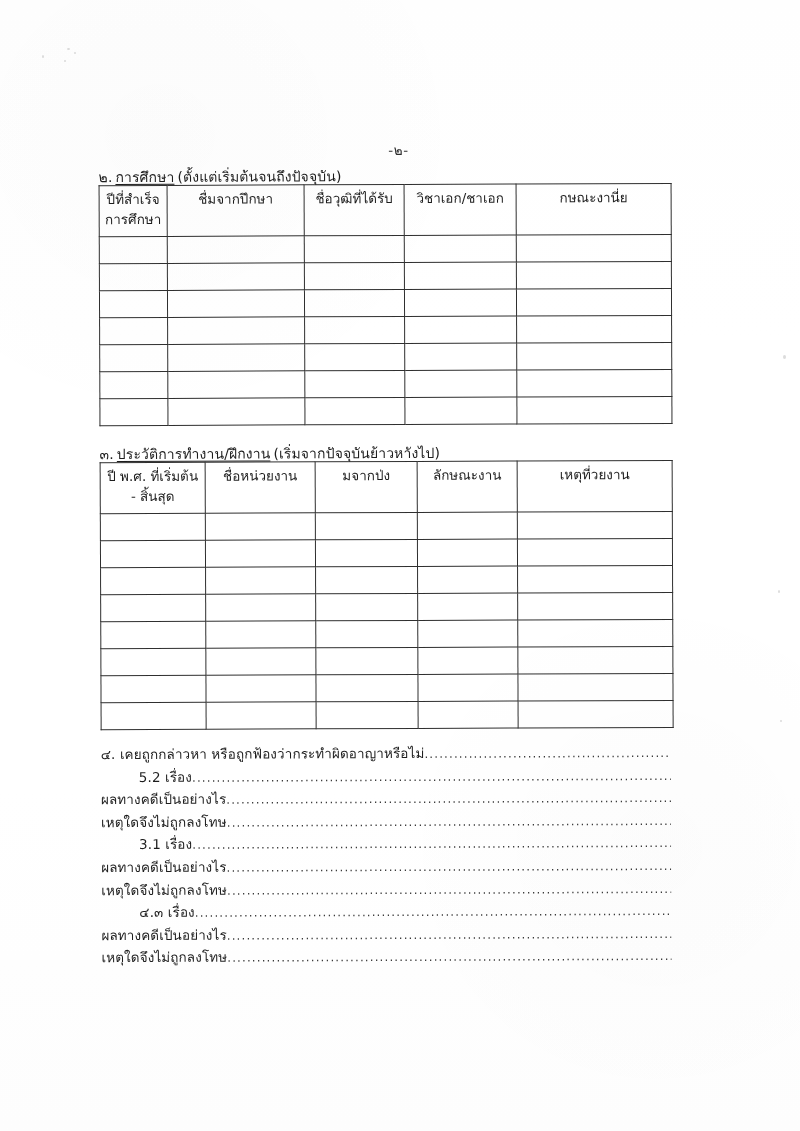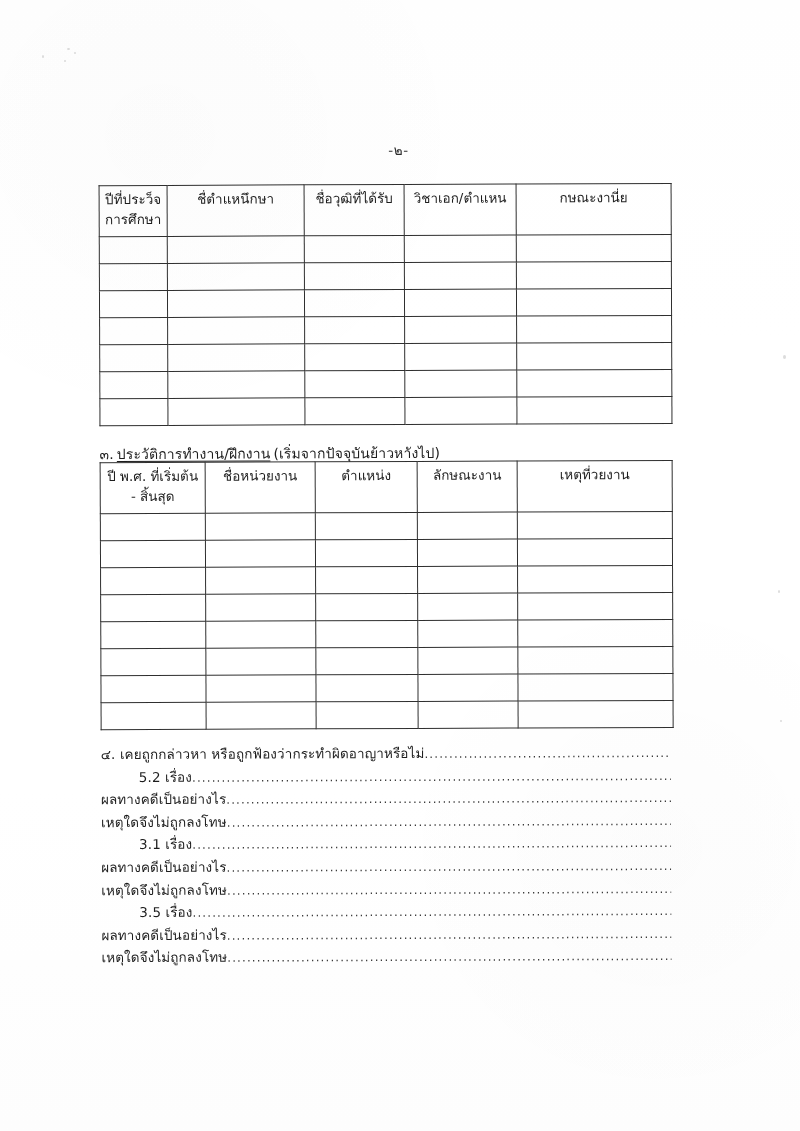--- a/index.html
+++ b/index.html
@@ -129,43 +129,46 @@
   <div class="speck" style="left:64px;  top:60px;  width:2px; height:2px;"></div>
   <div class="speck" style="left:74px;  top:52px;  width:2px; height:2px;"></div>
   <div class="speck" style="left:783px; top:355px; width:3px; height:4px;"></div>
   <div class="speck" style="left:778px; top:590px; width:2px; height:3px;"></div>
   <div class="speck" style="left:780px; top:720px; width:2px; height:2px;"></div>
 
   <div class="content">
 
     <div class="page-number">-๒-</div>
 
+    <div class="section-heading" style="top:165px;">
+      <span class="num">๒.</span><span class="underlined">การศึกษา</span><span class="paren">(ตั้งแต่เริ่มต้นจนถึงปัจจุบัน)</span>
+    </div>
 
     <table class="form-table" id="tbl-education" style="left:100px; top:184px; width:572px;">
       <colgroup>
         <col style="width:68px">
         <col style="width:137px">
         <col style="width:100px">
         <col style="width:112px">
         <col style="width:155px">
       </colgroup>
       <thead>
         <tr>
           <th style="height:46px;">
-            <span>ปีที่ประว็จ</span>
+            <span>ปีที่สำเร็จ</span>
             <span class="hdr-l2">การศึกษา</span>
           </th>
           <th>
-            <span>ชื่ตำแหนึกษา</span>
+            <span>ชื่มจากปึกษา</span>
           </th>
           <th>
             <span>ชื่อวุฒิที่ได้รับ</span>
           </th>
           <th>
-            <span>วิชาเอก/ตำแหน</span>
+            <span>วิชาเอก/ชาเอก</span>
           </th>
           <th>
             <span>กษณะงานี่ย</span>
           </th>
         </tr>
       </thead>
       <tbody>
           <tr>
             <td style="height: 26px;"></td>
             <td style="height: 26px;"></td>
@@ -233,21 +236,21 @@
       <thead>
         <tr>
           <th style="height:46px;">
             <span>ปี พ.ศ. ที่เริ่มต้น</span>
             <span class="hdr-l2">- สิ้นสุด</span>
           </th>
           <th>
             <span>ชื่อหน่วยงาน</span>
           </th>
           <th>
-            <span>ตำแหน่ง</span>
+            <span>มจากป่ง</span>
           </th>
           <th>
             <span>ลักษณะงาน</span>
           </th>
           <th>
             <span>เหตุที่วยงาน</span>
           </th>
         </tr>
       </thead>
       <tbody>
@@ -333,21 +336,21 @@
         <span>เรื่อง</span><span class="dots">.............................................................................................................</span>
       </div>
       <div class="q-line">
         <span>ผลทางคดีเป็นอย่างไร</span><span class="dots">................................................................................................................................................</span>
       </div>
       <div class="q-line">
         <span>เหตุใดจึงไม่ถูกลงโทษ</span><span class="dots">................................................................................................................................................</span>
       </div>
 
       <div class="q-line indent">
-        <span>3.5</span>
+        <span>๔.๓</span>
         <span>เรื่อง</span><span class="dots">.............................................................................................................</span>
       </div>
       <div class="q-line">
         <span>ผลทางคดีเป็นอย่างไร</span><span class="dots">................................................................................................................................................</span>
       </div>
       <div class="q-line">
         <span>เหตุใดจึงไม่ถูกลงโทษ</span><span class="dots">................................................................................................................................................</span>
       </div>
 
     </div>

